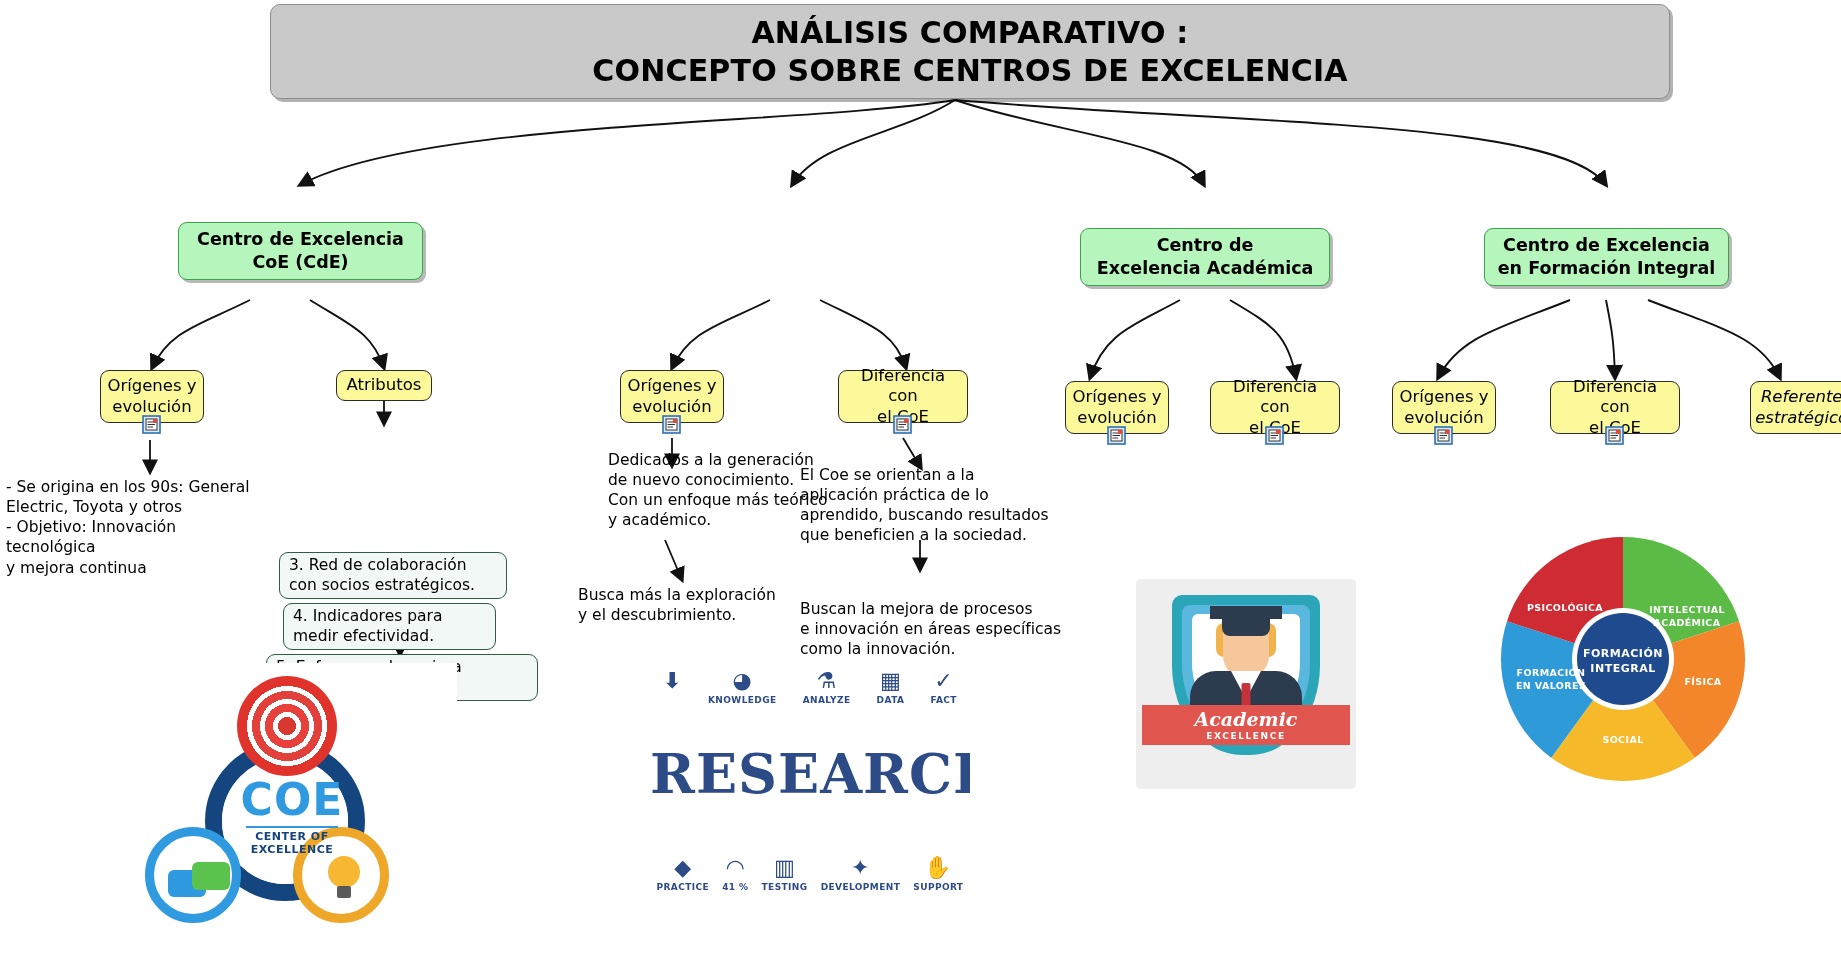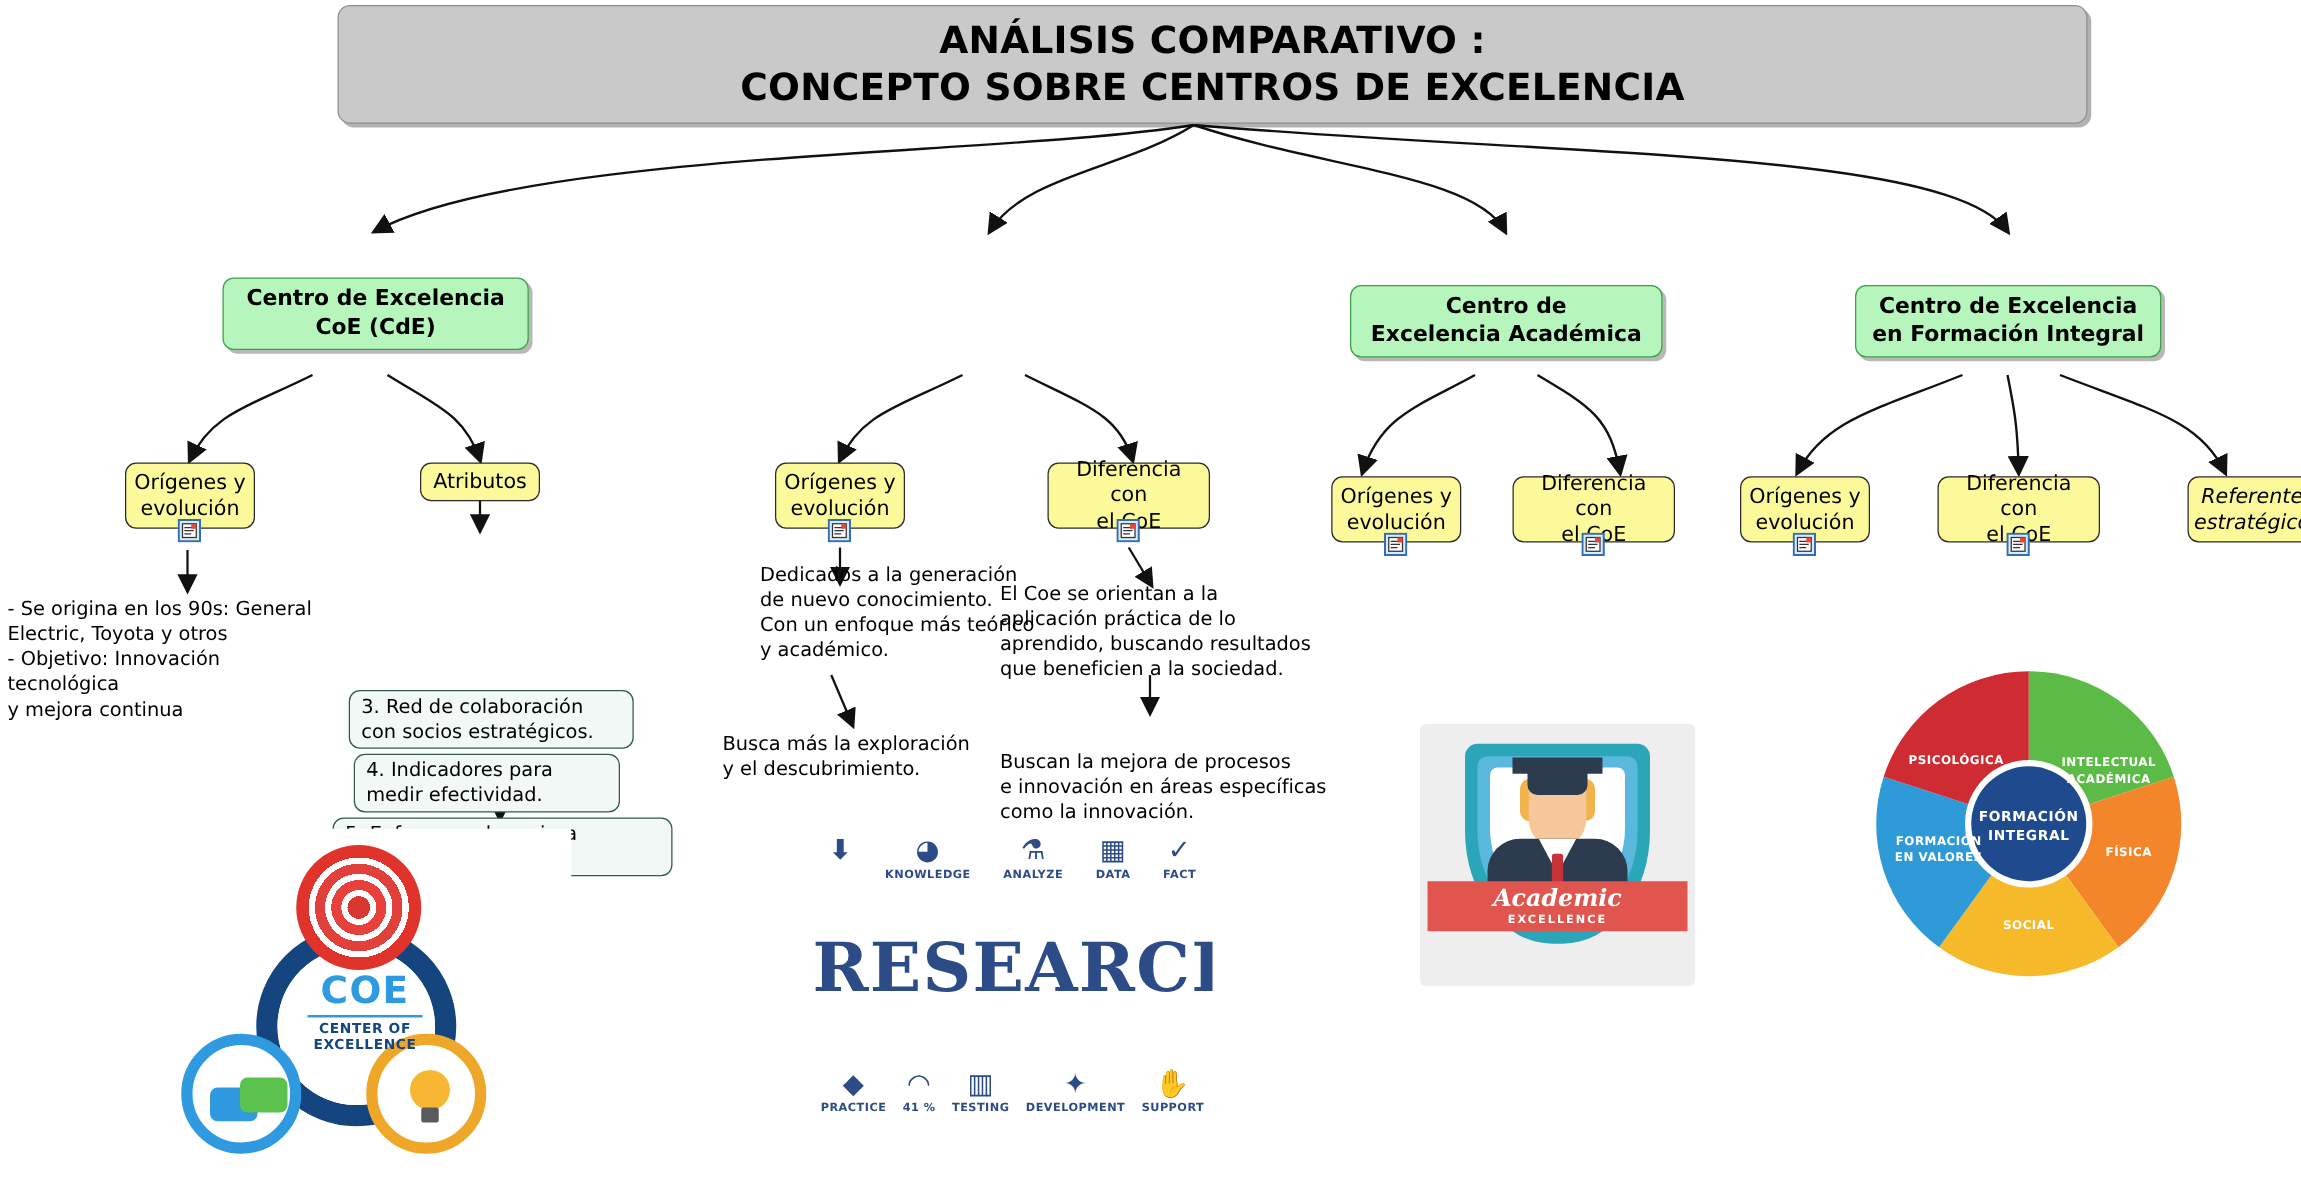--- a/index.html
+++ b/index.html
@@ -61,21 +61,21 @@
         #e2403a 27px 35px,#ffffff 35px 40px,#e0332c 40px 50px);}
   .coe-bubble{position:absolute;left:18px;top:164px;width:96px;height:96px;border-radius:50%;
      border:9px solid #2f9ae0;background:#fff;box-sizing:border-box;}
   .bub1{position:absolute;left:14px;top:34px;width:38px;height:27px;border-radius:6px;background:#2f9ae0;}
   .bub2{position:absolute;left:38px;top:26px;width:38px;height:28px;border-radius:6px;background:#5cc24e;}
   .coe-bulb{position:absolute;left:166px;top:164px;width:96px;height:96px;border-radius:50%;
      border:9px solid #efa72a;background:#fff;box-sizing:border-box;}
   .bulbhead{position:absolute;left:26px;top:20px;width:32px;height:32px;border-radius:50%;background:#f7b733;}
   .bulbbase{position:absolute;left:35px;top:50px;width:14px;height:12px;background:#5a5a5a;border-radius:2px;}
   .coe-text{position:absolute;left:0;right:0;top:115px;text-align:center;}
-  .coe-big{font-weight:bold;font-size:30px;color:#2f9ae0;letter-spacing:1px;line-height:1;}
+  .coe-big{font-weight:bold;font-size:44px;color:#2f9ae0;letter-spacing:1px;line-height:1;}
   .coe-rule{width:92px;height:2px;background:#2f9ae0;margin:4px auto 3px;}
   .coe-small{font-size:11px;font-weight:bold;color:#15457e;line-height:1.15;letter-spacing:.5px;}
 
   
   .res-pic{left:650px;top:666px;width:320px;height:232px;background:#ffffff;}
   .res-word{position:absolute;left:0;right:0;top:76px;text-align:center;
      font-family:"DejaVu Serif","Liberation Serif",serif;font-weight:bold;font-size:54px;
      color:#2c4b87;letter-spacing:1px;}
   .res-top{position:absolute;top:4px;left:0;right:0;display:flex;justify-content:space-around;
      font-size:9px;font-weight:bold;color:#2c4b87;letter-spacing:.4px;}

